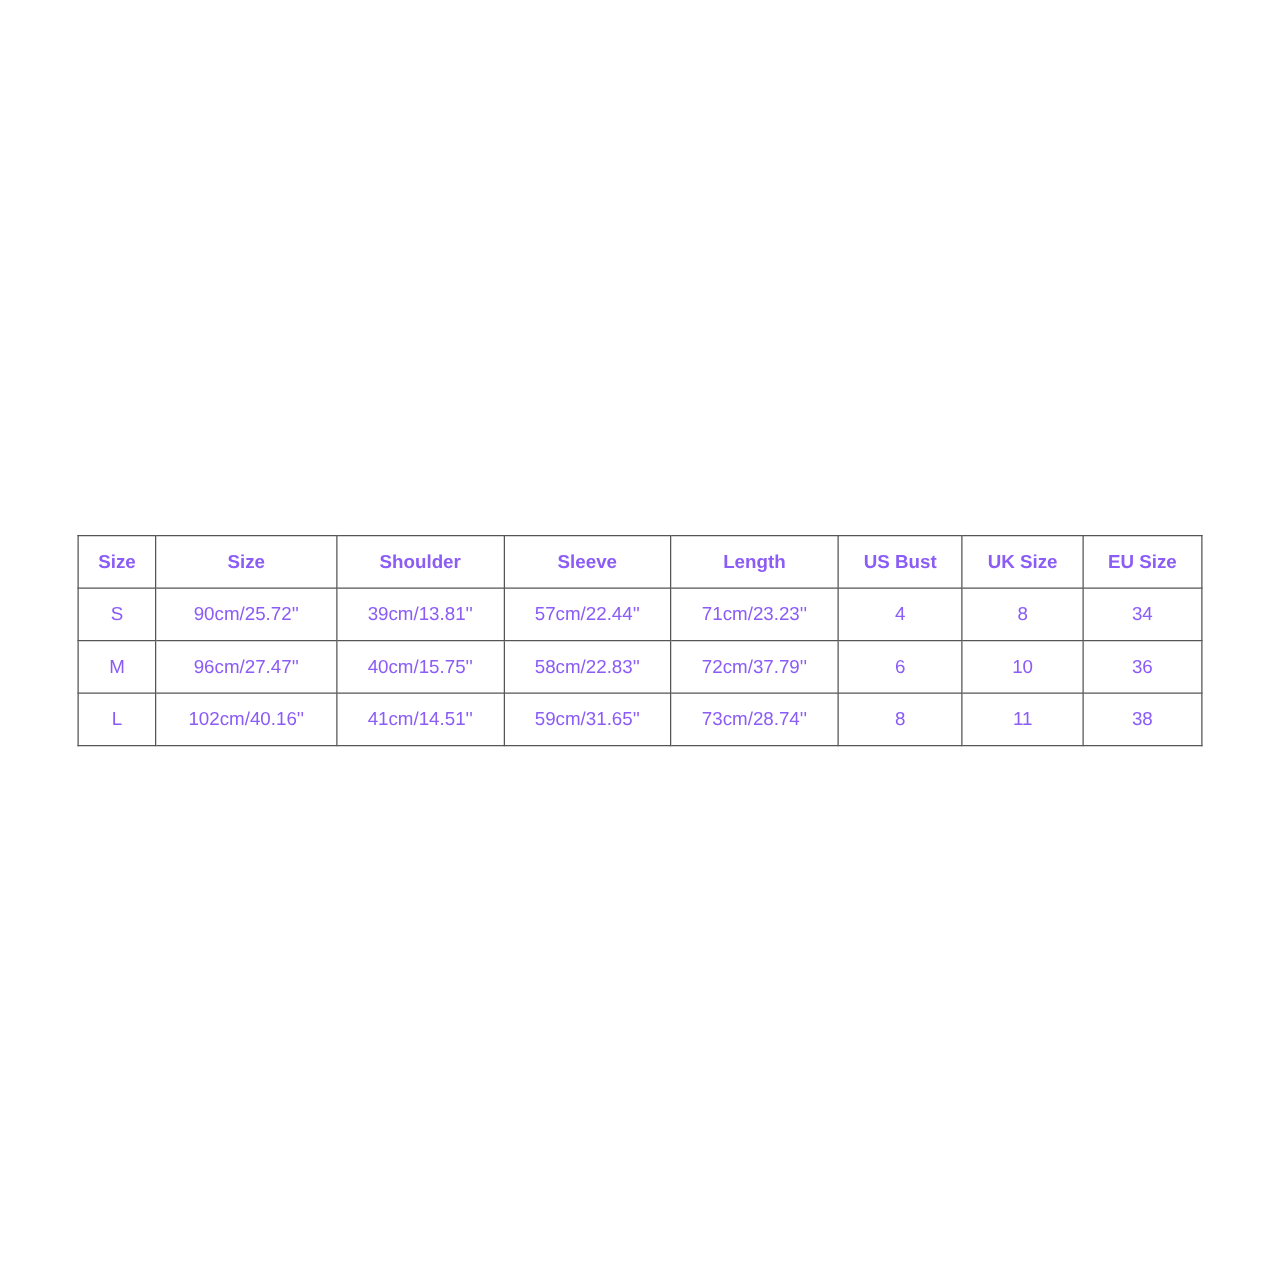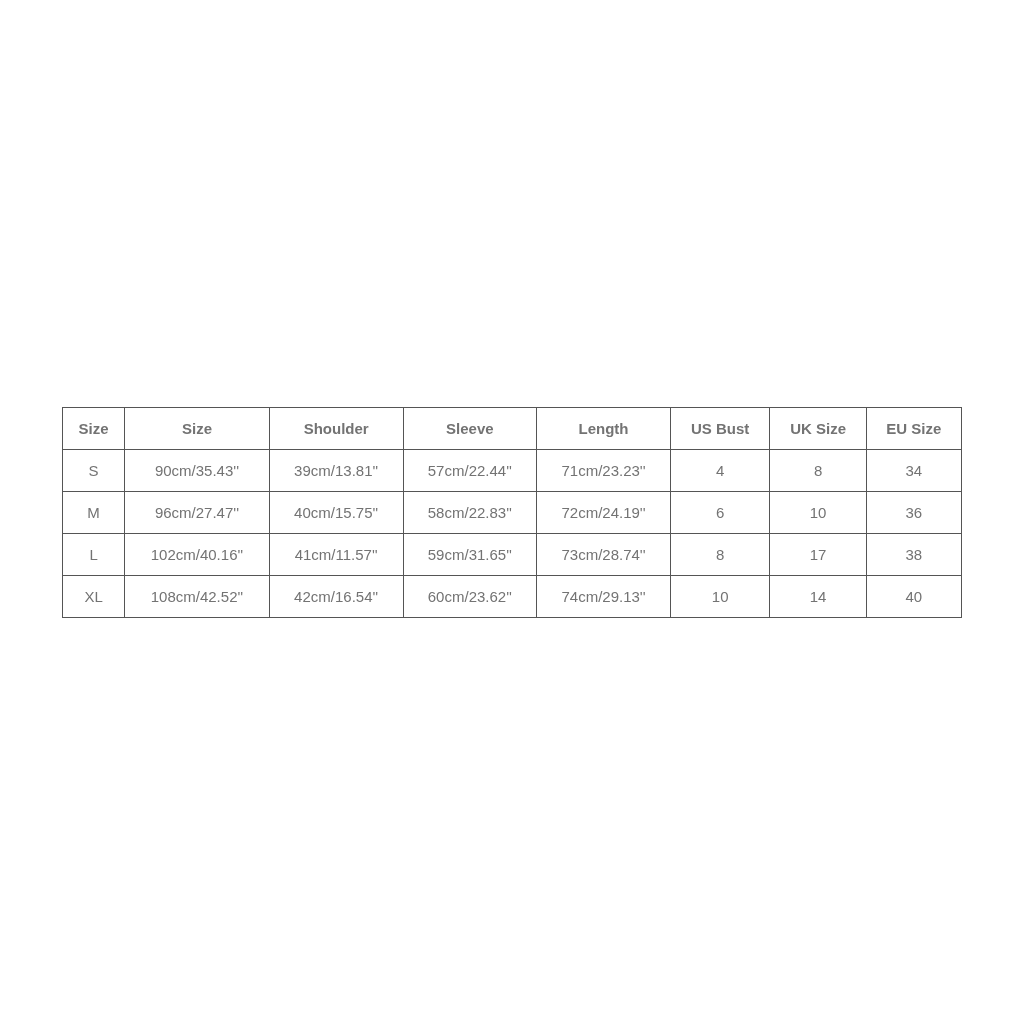--- a/index.html
+++ b/index.html
@@ -26,21 +26,21 @@
       width: 100%;
       border-collapse: collapse;
       border: 1.5px solid #555;
     }
 
     th, td {
       border: 1.5px solid #555;
       padding: 12px 8px;
       text-align: center;
       font-size: 15px;
-      color: #737373;
+      color: #8b5cf6;
     }
 
     thead th {
       font-weight: bold;
       font-size: 15px;
     }
 
     tbody td {
       font-weight: normal;
     }
@@ -58,53 +58,43 @@
         <th>Sleeve</th>
         <th>Length</th>
         <th>US Bust</th>
         <th>UK Size</th>
         <th>EU Size</th>
       </tr>
     </thead>
     <tbody id="table-body">
     <tr>
           <td>S</td>
-          <td>90cm/35.43''</td>
+          <td>90cm/25.72''</td>
           <td>39cm/13.81''</td>
           <td>57cm/22.44''</td>
           <td>71cm/23.23''</td>
           <td>4</td>
           <td>8</td>
           <td>34</td>
         </tr>
         <tr>
           <td>M</td>
           <td>96cm/27.47''</td>
           <td>40cm/15.75''</td>
           <td>58cm/22.83''</td>
-          <td>72cm/24.19''</td>
+          <td>72cm/37.79''</td>
           <td>6</td>
           <td>10</td>
           <td>36</td>
         </tr>
         <tr>
           <td>L</td>
           <td>102cm/40.16''</td>
-          <td>41cm/11.57''</td>
+          <td>41cm/14.51''</td>
           <td>59cm/31.65''</td>
           <td>73cm/28.74''</td>
           <td>8</td>
-          <td>17</td>
+          <td>11</td>
           <td>38</td>
-        </tr>
-        <tr>
-          <td>XL</td>
-          <td>108cm/42.52''</td>
-          <td>42cm/16.54''</td>
-          <td>60cm/23.62''</td>
-          <td>74cm/29.13''</td>
-          <td>10</td>
-          <td>14</td>
-          <td>40</td>
         </tr>
       </tbody>
   </table>
 </div>
 
 </body></html>

